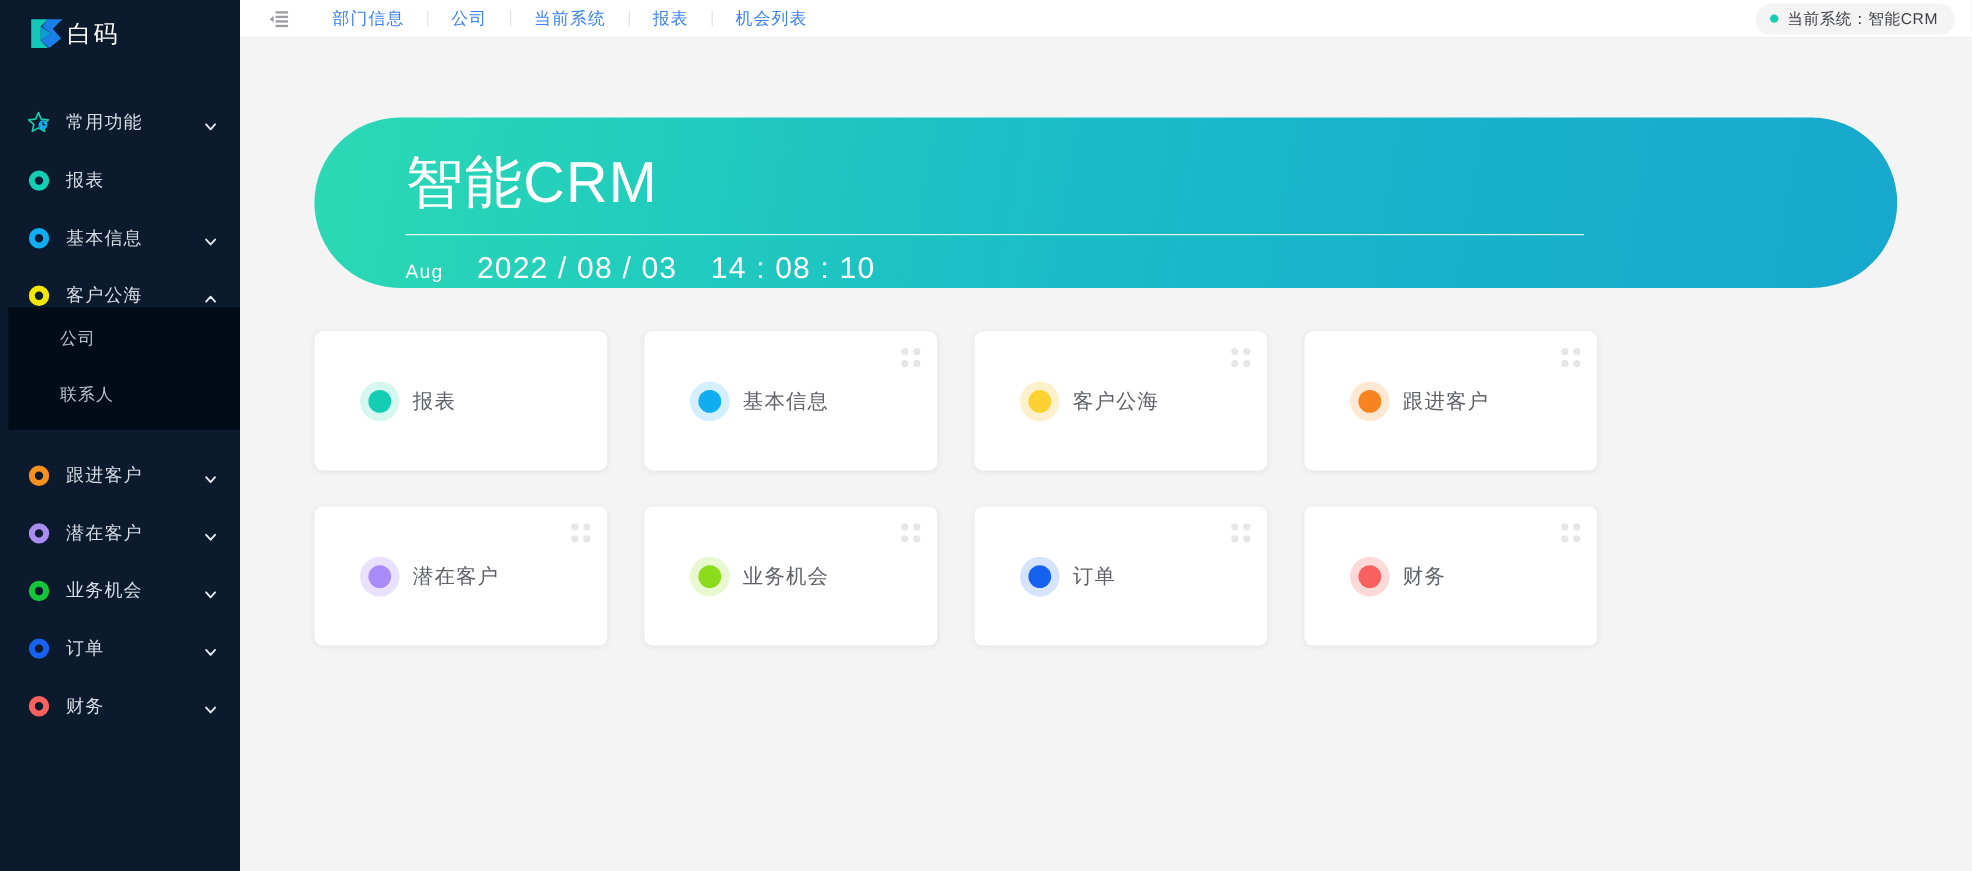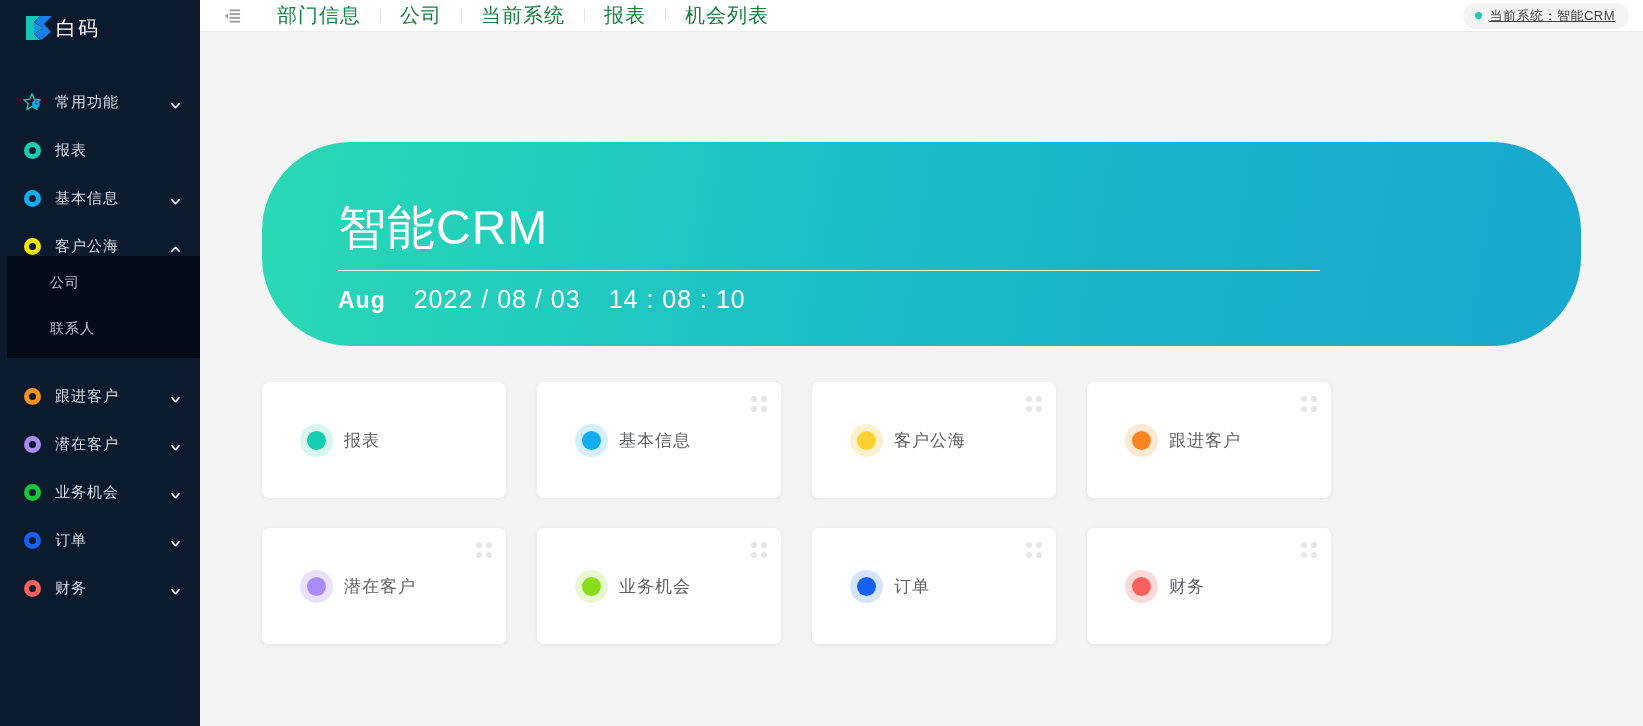--- a/index.html
+++ b/index.html
@@ -106,58 +106,57 @@
   }
   .collapse-btn {
     width: 20px; height: 20px;
     flex: 0 0 20px;
     margin-right: 16px;
     display: flex; align-items: center; justify-content: center;
     cursor: pointer;
   }
   .tabs { display: flex; align-items: center; }
   .tab {
-    font-size: 20px;
-    color: #15803d;
+    font-size: 14px;
+    color: #3b82f6;
     padding: 0 19px;
     letter-spacing: 1px;
     cursor: pointer;
     white-space: nowrap;
   }
   .tab-sep { width: 1px; height: 13px; background: #e2e2e6; }
   .topbar-spacer { flex: 1 1 auto; }
   .sys-badge {
     display: flex;
     align-items: center;
     gap: 7px;
     background: #f4f4f5;
     border-radius: 13px;
     padding: 4px 14px 4px 12px;
     font-size: 13px;
     color: #3d3f45;
     white-space: nowrap;
     letter-spacing: .5px;
-    text-decoration: underline;
   }
   .sys-dot {
     width: 7px; height: 7px;
     border-radius: 50%;
     flex: 0 0 7px;
   }
 
   .content {
     flex: 1 1 auto;
     overflow: hidden;
     padding: 0 62px;
   }
 
   
   .hero {
-    margin-top: 110px;
-    height: 204px;
+    margin-top: 66px;
+    height: 142px;
     border-radius: 89px;
     position: relative;
     overflow: hidden;
   }
   .hero-inner {
     padding: 28px 0 0 76px;
     height: 100%;
     display: flex;
     flex-direction: column;
     justify-content: center;
@@ -177,21 +176,21 @@
   }
   .hero-date {
     color: #ffffff;
     font-size: 25px;
     font-weight: 300;
     letter-spacing: 1px;
     display: flex;
     align-items: baseline;
     gap: 28px;
   }
-  .hero-date .mon { font-size: 23px; font-weight: bold; }
+  .hero-date .mon { font-size: 16px; }
 
   
   .grid {
     margin-top: 36px;
     display: grid;
     grid-template-columns: repeat(4, 244px);
     grid-auto-rows: 116px;
     gap: 30px 31px;
   }
   .card {

